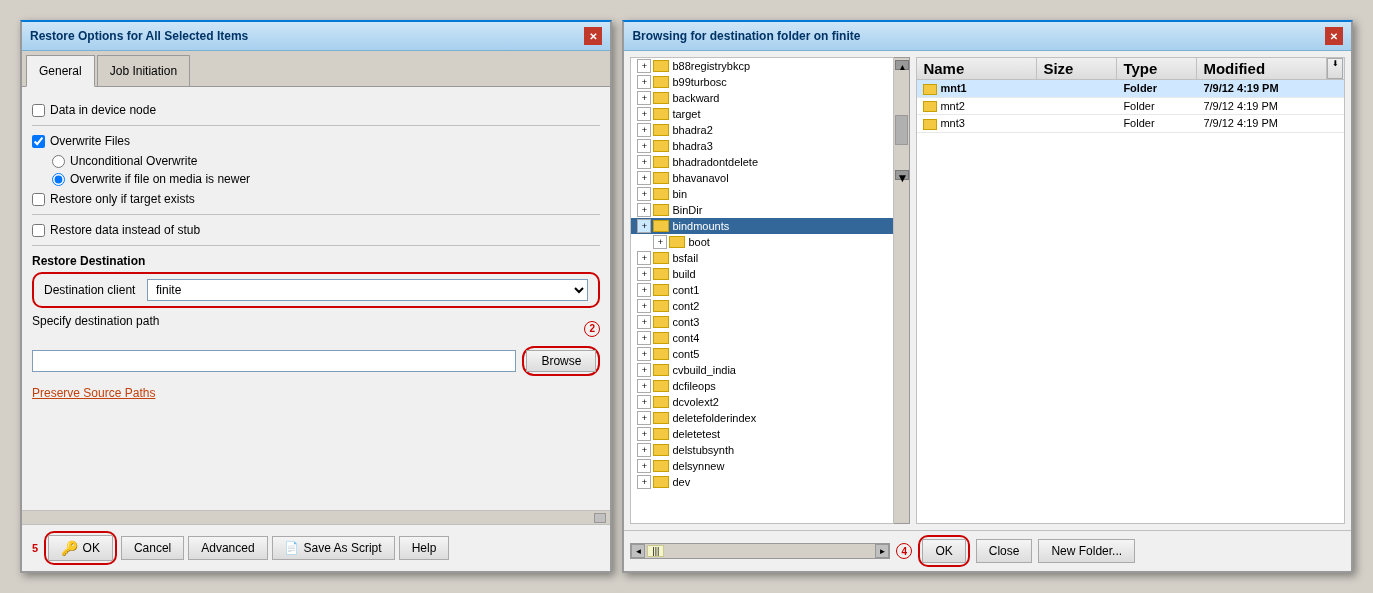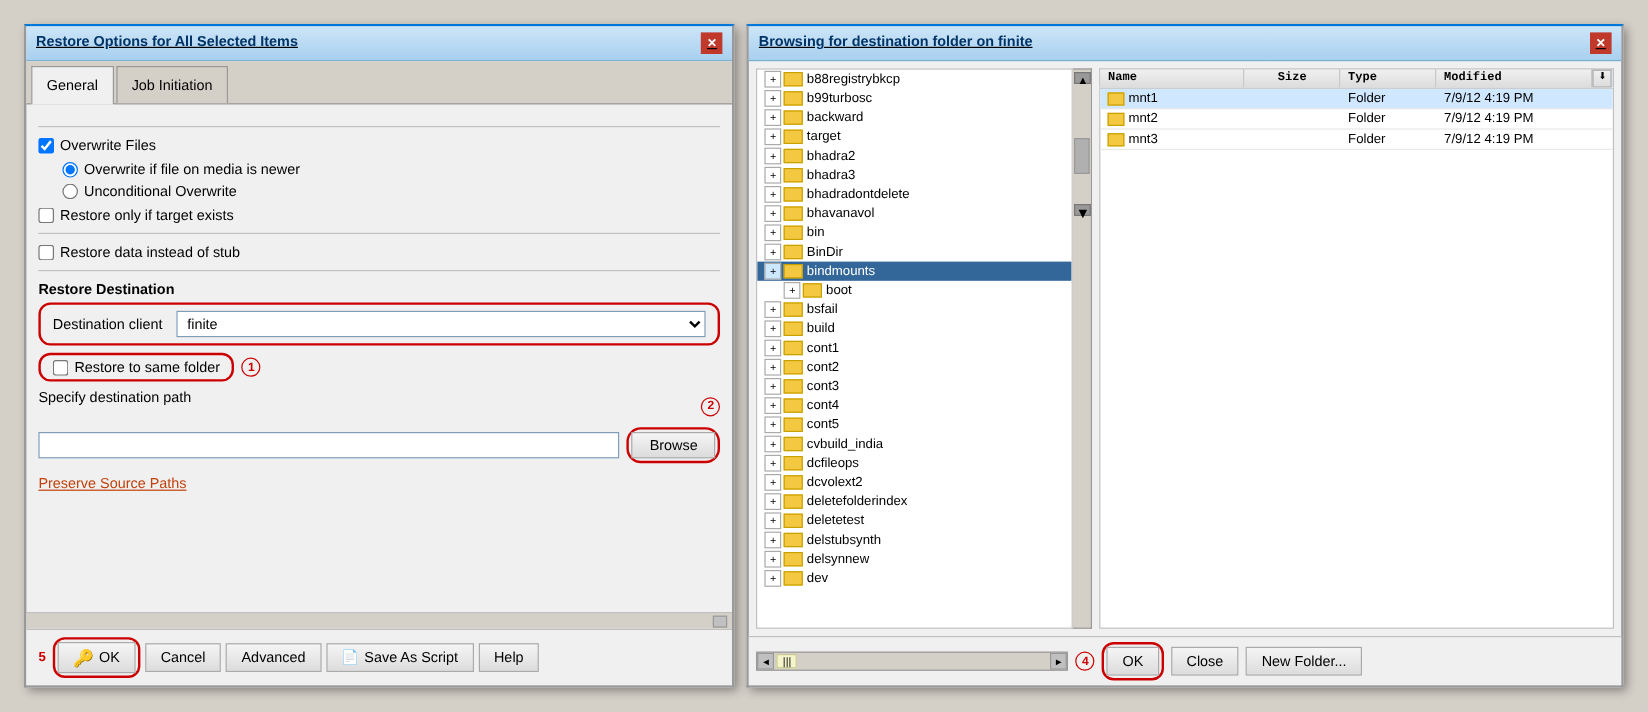--- a/index.html
+++ b/index.html
@@ -23,23 +23,22 @@
       display: flex;
       flex-direction: column;
       position: relative;
     }
 
     .dialog-titlebar {
       background: linear-gradient(to bottom, #cde5f7, #a8d0ef);
       padding: 5px 8px;
       display: flex;
       justify-content: space-between;
-      align-items: flex-start;
+      align-items: center;
       border-bottom: 1px solid #7ab0d0;
-      text-decoration: underline;
     }
 
     .dialog-title {
       font-size: 12px;
       font-weight: bold;
       color: #003366;
     }
 
     .close-btn {
       width: 18px;
@@ -246,26 +245,25 @@
 
     .detail-header {
       display: flex;
       background: #e0e8f0;
       border: 1px solid #c0c0c0;
       border-bottom: none;
     }
 
     .detail-col-header {
       padding: 2px 6px;
-      font-size: 10px;
+      font-size: 15px;
       font-weight: bold;
       border-right: 1px solid #c0c0c0;
       cursor: pointer;
       background: linear-gradient(to bottom, #f0f0f0, #dcdcdc);
-      font-family: Liberation Mono, monospace;
     }
 
     .detail-col-header:last-child {
       border-right: none;
     }
 
     .detail-list {
       border: 1px solid #c0c0c0;
       background: white;
       flex: 1;
@@ -274,31 +272,32 @@
 
     .detail-row {
       display: flex;
       border-bottom: 1px solid #e8e8e8;
       cursor: pointer;
       font-size: 11px;
     }
 
     .detail-row.selected-row {
       background: #d0e8ff;
+      font-weight: bold;
     }
 
     .detail-cell {
       padding: 2px 6px;
       overflow: hidden;
       text-overflow: ellipsis;
       white-space: nowrap;
     }
 
     .col-name { width: 120px; }
-    .col-size { width: 80px; text-align: center; }
+    .col-size { width: 80px; }
     .col-type { width: 80px; }
     .col-modified { width: 130px; }
 
     .right-pane-container {
       display: flex;
       flex: 1;
       overflow: hidden;
     }
 
     .tree-container {
@@ -333,37 +332,41 @@
   </div>
 
   <div class="tab-bar">
     <div class="tab active">General</div>
     <div class="tab">Job Initiation</div>
   </div>
 
   <div class="dialog-content">
 
 
+    <div class="checkbox-row">
+      <input type="checkbox" style="">
+      <label>Data in device node</label>
+    </div>
 
 
     <div class="section-separator"></div>
 
     <div class="checkbox-row">
       <input type="checkbox" checked="" style="">
       <label>Overwrite Files</label>
     </div>
 
     <div class="radio-group">
       <div class="radio-row">
+        <input type="radio" name="overwrite" style="">
+        <label>Unconditional Overwrite</label>
+      </div>
+      <div class="radio-row">
         <input type="radio" name="overwrite" checked="" style="">
         <label>Overwrite if file on media is newer</label>
-      </div>
-      <div class="radio-row">
-        <input type="radio" name="overwrite" style="">
-        <label>Unconditional Overwrite</label>
       </div>
     </div>
 
     <div class="checkbox-row">
       <input type="checkbox" style="">
       <label>Restore only if target exists</label>
     </div>
 
     <div class="section-separator"></div>
 
@@ -376,27 +379,20 @@
 
     <div class="section-label">Restore Destination</div>
 
     <div style="border: 2px solid #cc0000; border-radius: 10px; padding: 5px 10px; margin-bottom: 6px; display: flex; align-items: center; gap: 8px;">
       <span style="min-width: 95px;">Destination client</span>
       <select class="dest-select">
         <option>finite</option>
       </select>
     </div>
 
-    <div style="display: flex; align-items: center; gap: 6px; margin-bottom: 6px;">
-      <div style="border: 2px solid #cc0000; border-radius: 10px; padding: 3px 10px; display: inline-flex; align-items: center; gap: 5px;">
-        <input type="checkbox" style="">
-        <label>Restore to same folder</label>
-      </div>
-      <span style="display:inline-flex;align-items:center;justify-content:center;width:16px;height:16px;border:1.5px solid #cc0000;border-radius:50%;color:#cc0000;font-size:10px;font-weight:bold;">1</span>
-    </div>
 
     <div class="path-section">
       <div style="display:flex;align-items:center;justify-content:space-between;margin-bottom:3px;">
         <label>Specify destination path</label>
         <span style="display:inline-flex;align-items:center;justify-content:center;width:16px;height:16px;border:1.5px solid #cc0000;border-radius:50%;color:#cc0000;font-size:10px;font-weight:bold;">2</span>
       </div>
       <div class="path-row">
         <input type="text" class="path-input" value="" style="">
         <div style="border:2px solid #cc0000;border-radius:12px;padding:2px;">
           <button class="browse-btn">Browse</button>

